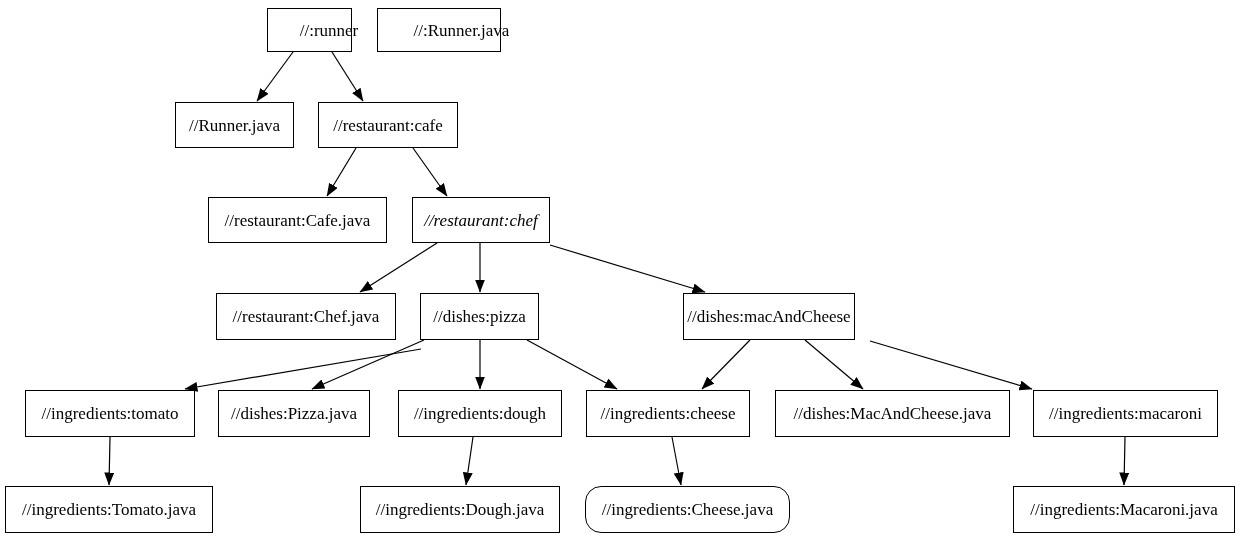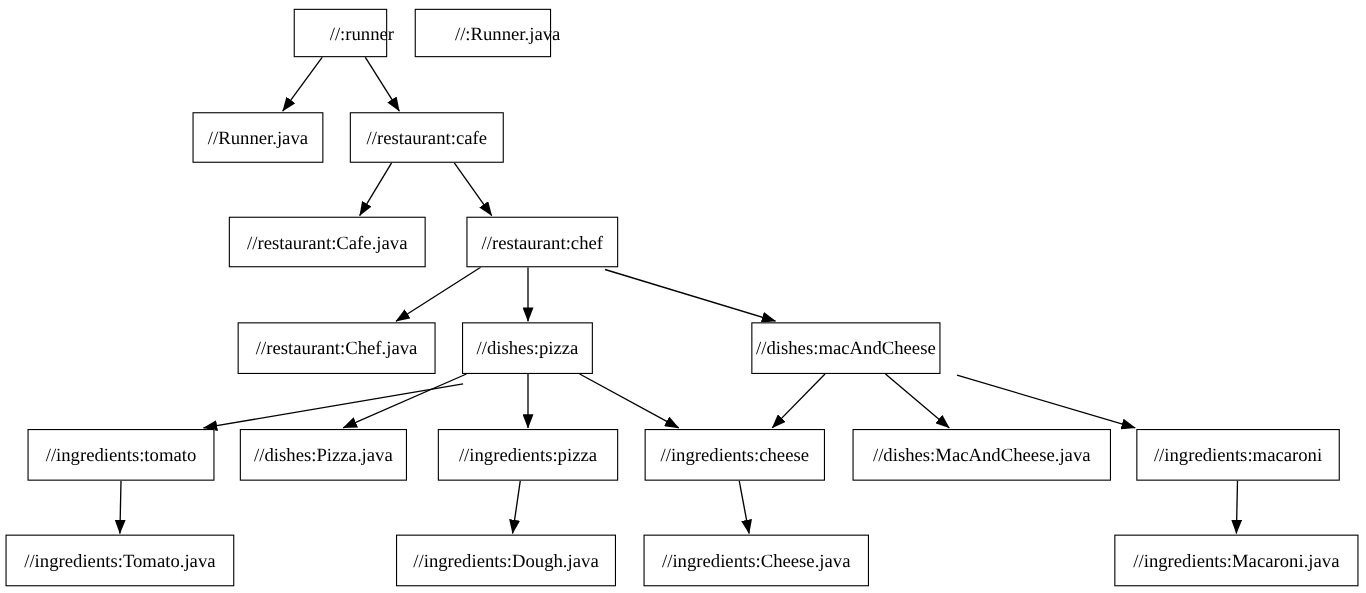--- a/index.html
+++ b/index.html
@@ -80,56 +80,56 @@
       </div>
       <div class="node" style="left: 175px; top: 102px; width: 119px; height: 46px; background: rgb(255, 255, 255); border-color: rgb(0, 0, 0);">
         <span>//Runner.java</span>
       </div>
       <div class="node" style="left: 318px; top: 102px; width: 140px; height: 46px; background: rgb(255, 255, 255); border-color: rgb(0, 0, 0);">
         <span>//restaurant:cafe</span>
       </div>
       <div class="node" style="left: 208px; top: 197px; width: 179px; height: 46px; background: rgb(255, 255, 255); border-color: rgb(0, 0, 0);">
         <span>//restaurant:Cafe.java</span>
       </div>
-      <div class="node" style="left: 424px; top: 197px; width: 138px; height: 46px; background: rgb(255, 255, 255); border-color: rgb(0, 0, 0);">
+      <div class="node" style="left: 412px; top: 197px; width: 138px; height: 46px; background: rgb(255, 255, 255); border-color: rgb(0, 0, 0); font-style: italic;">
         <span>//restaurant:chef</span>
       </div>
       <div class="node" style="left: 216px; top: 293px; width: 180px; height: 47px; background: rgb(255, 255, 255); border-color: rgb(0, 0, 0);">
         <span>//restaurant:Chef.java</span>
       </div>
       <div class="node" style="left: 420px; top: 293px; width: 119px; height: 47px; background: rgb(255, 255, 255); border-color: rgb(0, 0, 0);">
         <span>//dishes:pizza</span>
       </div>
       <div class="node" style="left: 683px; top: 293px; width: 172px; height: 47px; background: rgb(255, 255, 255); border-color: rgb(0, 0, 0);">
         <span>//dishes:macAndCheese</span>
       </div>
       <div class="node" style="left: 25px; top: 390px; width: 170px; height: 47px; background: rgb(255, 255, 255); border-color: rgb(0, 0, 0);">
         <span>//ingredients:tomato</span>
       </div>
       <div class="node" style="left: 218px; top: 390px; width: 152px; height: 47px; background: rgb(255, 255, 255); border-color: rgb(0, 0, 0);">
         <span>//dishes:Pizza.java</span>
       </div>
       <div class="node" style="left: 398px; top: 390px; width: 164px; height: 47px; background: rgb(255, 255, 255); border-color: rgb(0, 0, 0);">
-        <span>//ingredients:pizza</span>
+        <span>//ingredients:dough</span>
       </div>
       <div class="node" style="left: 586px; top: 390px; width: 164px; height: 47px; background: rgb(255, 255, 255); border-color: rgb(0, 0, 0);">
         <span>//ingredients:cheese</span>
       </div>
       <div class="node" style="left: 775px; top: 390px; width: 235px; height: 47px; background: rgb(255, 255, 255); border-color: rgb(0, 0, 0); justify-content: center;">
         <span>//dishes:MacAndCheese.java</span>
       </div>
       <div class="node" style="left: 1033px; top: 390px; width: 185px; height: 47px; background: rgb(255, 255, 255); border-color: rgb(0, 0, 0);">
         <span>//ingredients:macaroni</span>
       </div>
       <div class="node" style="left: 5px; top: 486px; width: 208px; height: 47px; background: rgb(255, 255, 255); border-color: rgb(0, 0, 0);">
         <span>//ingredients:Tomato.java</span>
       </div>
       <div class="node" style="left: 360px; top: 486px; width: 200px; height: 47px; background: rgb(255, 255, 255); border-color: rgb(0, 0, 0);">
         <span>//ingredients:Dough.java</span>
       </div>
-      <div class="node" style="left: 585px; top: 486px; width: 205px; height: 47px; background: rgb(255, 255, 255); border-color: rgb(0, 0, 0);">
+      <div class="node" style="left: 585px; top: 486px; width: 205px; height: 47px; background: rgb(255, 255, 255); border-color: rgb(0, 0, 0); border-radius: 16px;">
         <span>//ingredients:Cheese.java</span>
       </div>
       <div class="node" style="left: 1013px; top: 486px; width: 222px; height: 47px; background: rgb(255, 255, 255); border-color: rgb(0, 0, 0);">
         <span>//ingredients:Macaroni.java</span>
       </div>
     </div>
 </div>
 
 </body></html>

